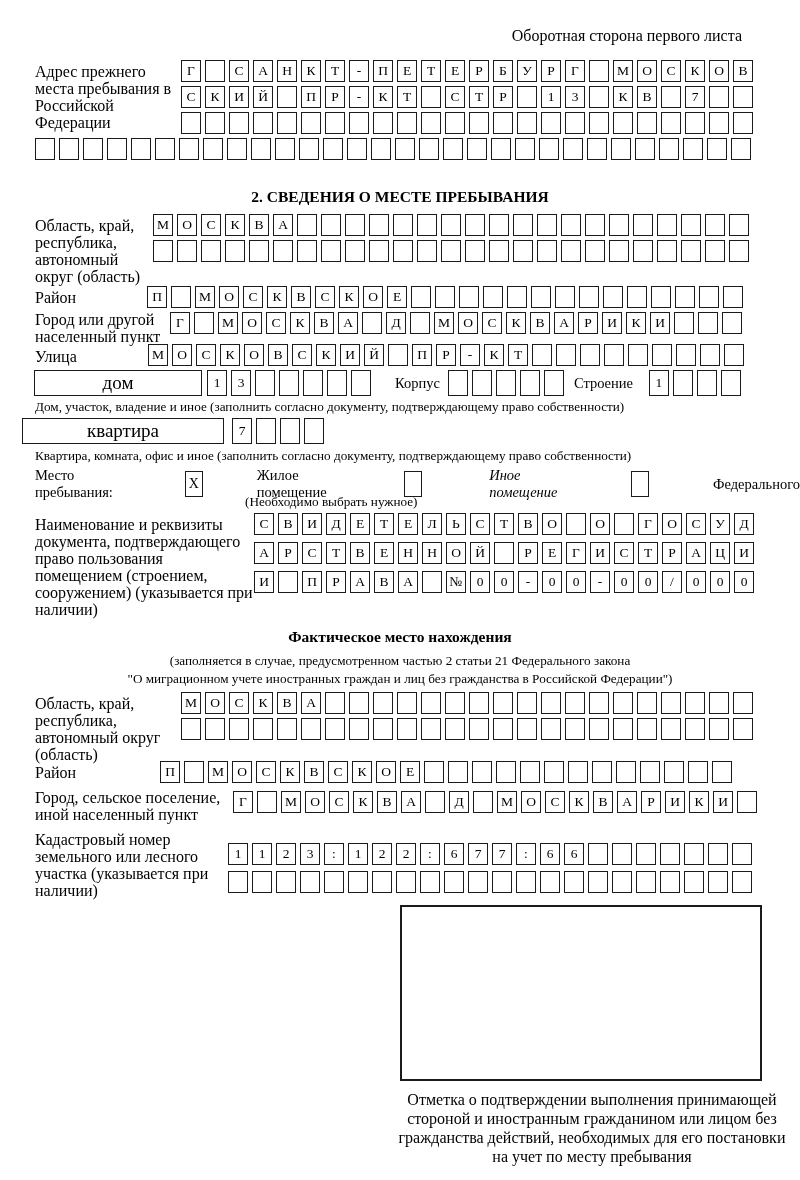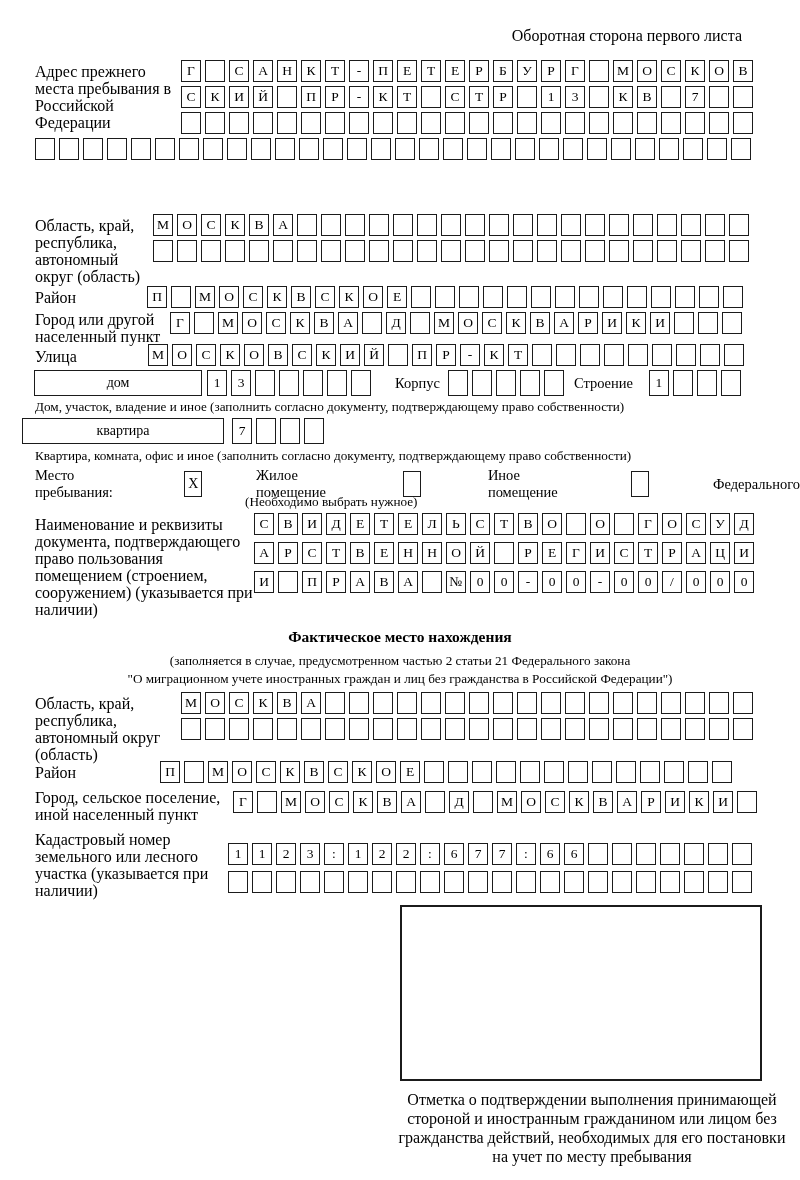--- a/index.html
+++ b/index.html
@@ -16,21 +16,21 @@
   .cellrow + .cellrow{margin-top:4px;}
   .cell{
     box-sizing:border-box;flex:0 0 20px;width:20px;height:22px;margin-right:4px;
     border:1.6px solid #1b1b1b;display:inline-flex;align-items:center;justify-content:center;
     font-size:13.5px;line-height:1;background:#fff;
   }
   .doc-rows .cellrow + .cellrow{margin-top:7px;}
   .kad-rows .cellrow + .cellrow{margin-top:6px;}
   .namebox{
     box-sizing:border-box;border:1.7px solid #1b1b1b;height:26px;display:inline-flex;
-    align-items:center;justify-content:center;font-size:14px;background:#fff;
+    align-items:center;justify-content:center;font-size:19px;background:#fff;
   }
   .inline-label{font-size:14.5px;display:inline-flex;align-items:center;}
   .checkbox{
     box-sizing:border-box;width:22px;height:26px;border:1.7px solid #1b1b1b;
     display:inline-flex;align-items:center;justify-content:center;font-size:14px;background:#fff;
   }
   .flexrow{display:flex;align-items:center;}
   .stamp{box-sizing:border-box;border:2px solid #1b1b1b;background:#fff;}
   .dom-cells .cell,.kv-cells .cell{height:26px;}
 </style>
@@ -148,20 +148,21 @@
       <span class="cell"></span>
       <span class="cell"></span>
       <span class="cell"></span>
       <span class="cell"></span>
       <span class="cell"></span>
       <span class="cell"></span>
       <span class="cell"></span>
       <span class="cell"></span>
     </div>
 
+  <div class="abs title" style="top:188px;left:0;">2. СВЕДЕНИЯ О МЕСТЕ ПРЕБЫВАНИЯ</div>
 
   <div class="abs lbl" style="top:217px;left:35px;width:112px;">Область, край, республика, автономный округ (область)</div>
   <div class="abs" style="top:214px;left:153px;">
     <div class="cellrow">
         <span class="cell">М</span>
         <span class="cell">О</span>
         <span class="cell">С</span>
         <span class="cell">К</span>
         <span class="cell">В</span>
         <span class="cell">А</span>
@@ -338,21 +339,21 @@
         <span class="cell"></span>
       </span>
   </div>
   <div class="abs note" style="top:448px;left:35px;">Квартира, комната, офис и иное (заполнить согласно документу, подтверждающему право собственности)</div>
 
   <div class="abs flexrow" style="top:467px;left:35px;gap:42px;">
     <span class="inline-label">Место пребывания:</span>
     <span class="checkbox" style="margin-left:12px;">X</span>
     <span class="inline-label" style="margin-left:12px;">Жилое помещение</span>
     <span class="checkbox" style="margin-left:14px;"></span>
-    <span class="inline-label" style="margin-left:25px;">Иное помещение</span>
+    <span class="inline-label" style="margin-left:25px;font-style:italic;">Иное помещение</span>
     <span class="checkbox" style="margin-left:18px;"></span>
     <span class="inline-label" style="margin-left:22px;">Федерального</span>
   </div>
   <div class="abs note" style="top:494px;left:245px;">(Необходимо выбрать нужное)</div>
 
   <div class="abs lbl" style="top:516px;left:35px;width:218px;">Наименование и реквизиты документа, подтверждающего право пользования помещением (строением, сооружением) (указывается при наличии)</div>
   <div class="abs doc-rows" style="top:513px;left:254px;">
     <div class="cellrow">
         <span class="cell">С</span>
         <span class="cell">В</span>

